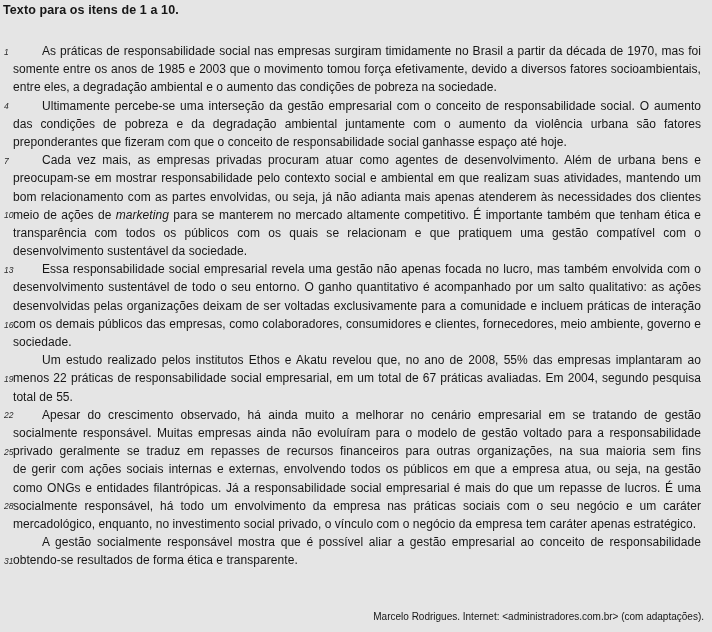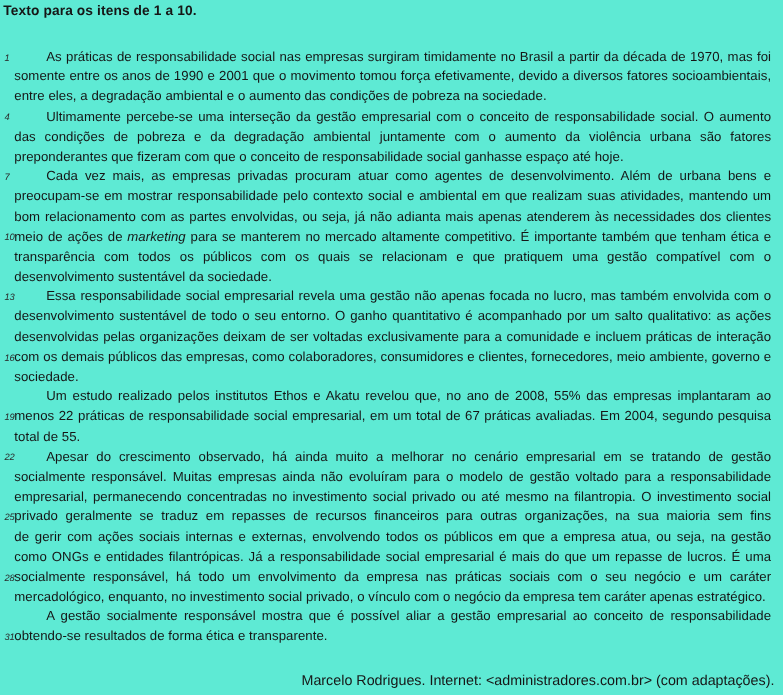--- a/index.html
+++ b/index.html
@@ -1,20 +1,20 @@
 <!DOCTYPE html>
 <html><head>
 <meta charset="utf-8">
 <style>
   html, body { margin: 0; padding: 0; background: #ffffff; }
   .page {
     position: relative;
     width: 712px;
     height: 632px;
-    background: #5eead4;
+    background: #e5e5e5;
     color: #161616;
     font-family: "Liberation Sans", sans-serif;
     overflow: hidden;
   }
   .title {
     position: absolute;
     left: 3px;
     top: 3px;
     font-size: 12.5px;
     font-weight: bold;
@@ -51,38 +51,38 @@
     text-align: justify;
     text-align-last: justify;
   }
   .line.indent .txt {
     text-indent: 29px;
   }
   .source {
     position: absolute;
     right: 8px;
     top: 611px;
-    font-size: 13px;
+    font-size: 10px;
     color: #161616;
     margin-left: 16px;
   }
 </style>
 </head>
 <body>
 
 <div class="page">
   <div class="title">Texto para os itens de 1 a 10.</div>
   <div class="textblock">
       <div class="line just indent">
         <span class="num">1</span>
         <div class="txt">As práticas de responsabilidade social nas empresas surgiram timidamente no Brasil a partir da década de 1970, mas foi</div>
       </div>
       <div class="line just">
         <span class="num"></span>
-        <div class="txt">somente entre os anos de 1990 e 2001 que o movimento tomou força efetivamente, devido a diversos fatores socioambientais,</div>
+        <div class="txt">somente entre os anos de 1985 e 2003 que o movimento tomou força efetivamente, devido a diversos fatores socioambientais,</div>
       </div>
       <div class="line">
         <span class="num"></span>
         <div class="txt">entre eles, a degradação ambiental e o aumento das condições de pobreza na sociedade.</div>
       </div>
       <div class="line just indent">
         <span class="num">4</span>
         <div class="txt">Ultimamente percebe-se uma interseção da gestão empresarial com o conceito de responsabilidade social. O aumento</div>
       </div>
       <div class="line just">
@@ -151,24 +151,20 @@
       </div>
       <div class="line just indent">
         <span class="num">22</span>
         <div class="txt">Apesar do crescimento observado, há ainda muito a melhorar no cenário empresarial em se tratando de gestão</div>
       </div>
       <div class="line just">
         <span class="num"></span>
         <div class="txt">socialmente responsável. Muitas empresas ainda não evoluíram para o modelo de gestão voltado para a responsabilidade social</div>
       </div>
       <div class="line just">
-        <span class="num"></span>
-        <div class="txt">empresarial, permanecendo concentradas no investimento social privado ou até mesmo na filantropia. O investimento social</div>
-      </div>
-      <div class="line just">
         <span class="num">25</span>
         <div class="txt">privado geralmente se traduz em repasses de recursos financeiros para outras organizações, na sua maioria sem fins lucrativos,</div>
       </div>
       <div class="line just">
         <span class="num"></span>
         <div class="txt">de gerir com ações sociais internas e externas, envolvendo todos os públicos em que a empresa atua, ou seja, na gestão</div>
       </div>
       <div class="line just">
         <span class="num"></span>
         <div class="txt">como ONGs e entidades filantrópicas. Já a responsabilidade social empresarial é mais do que um repasse de lucros. É uma forma</div>

